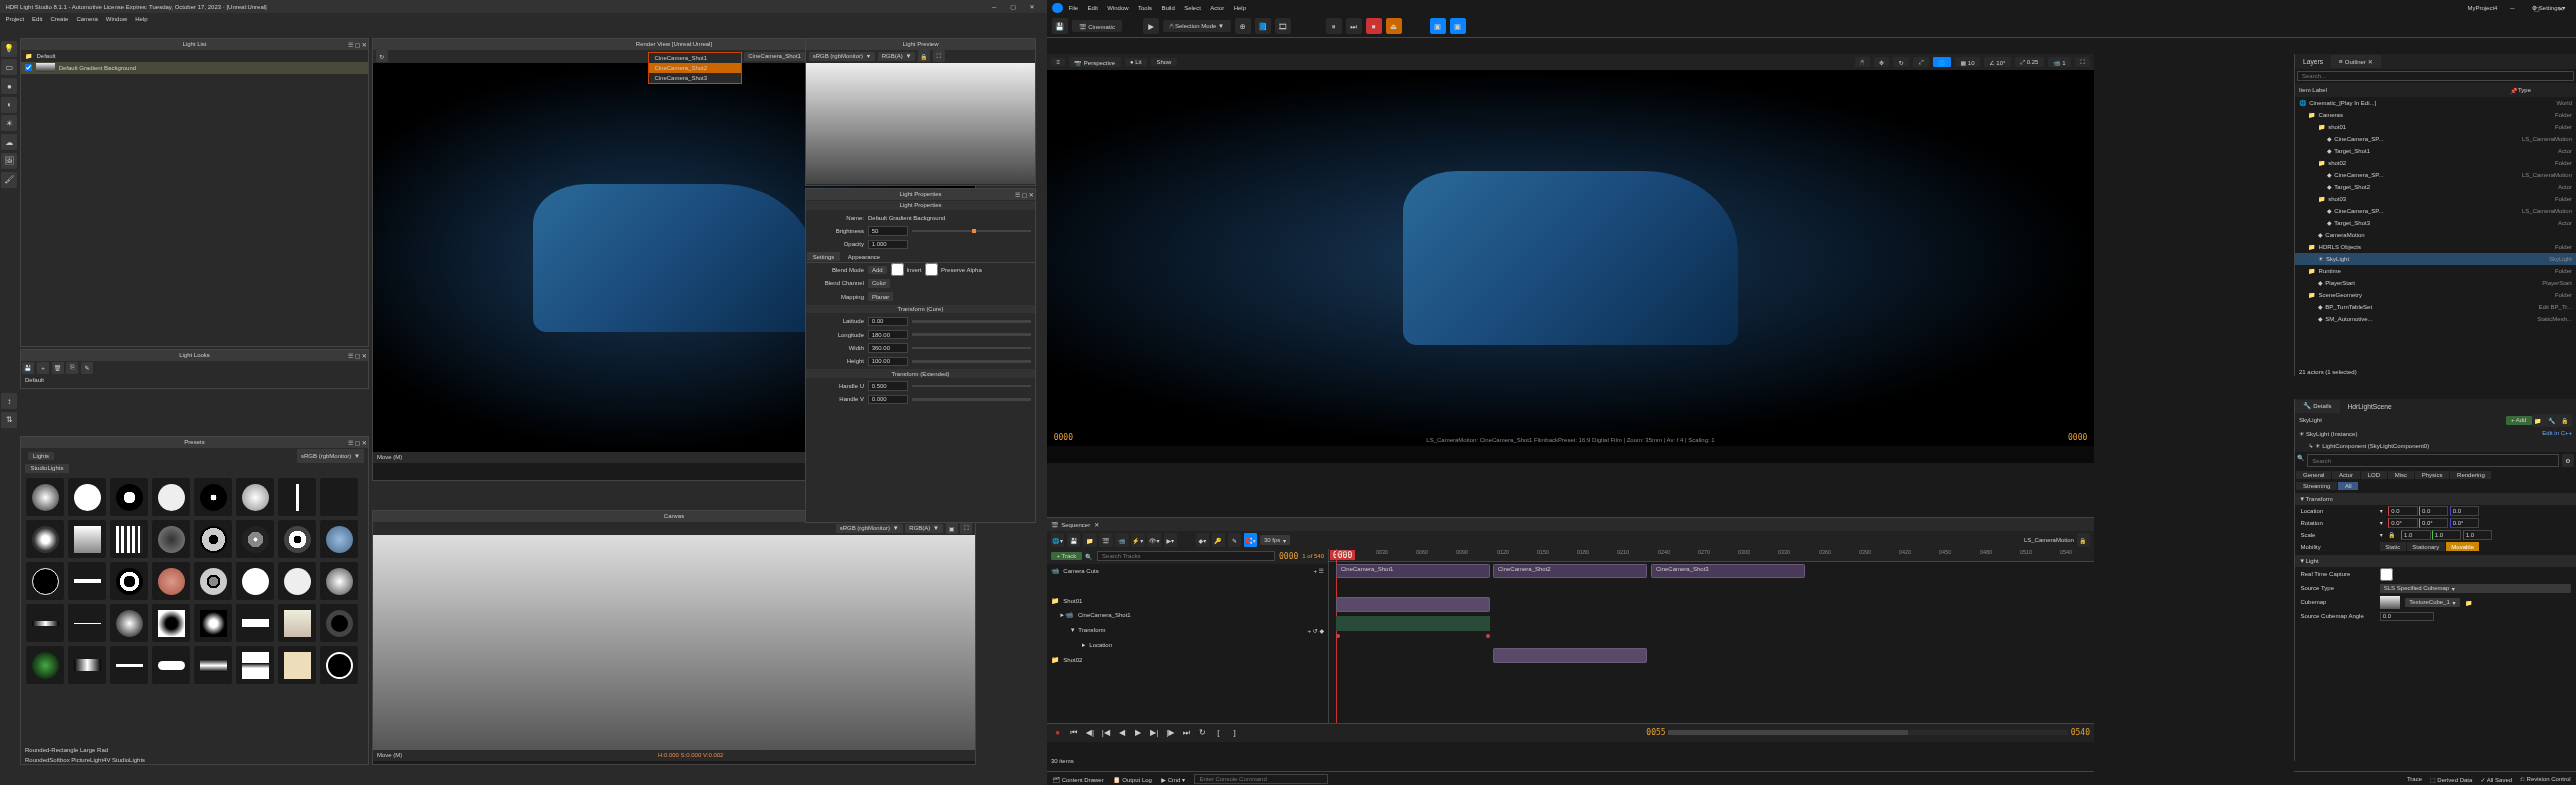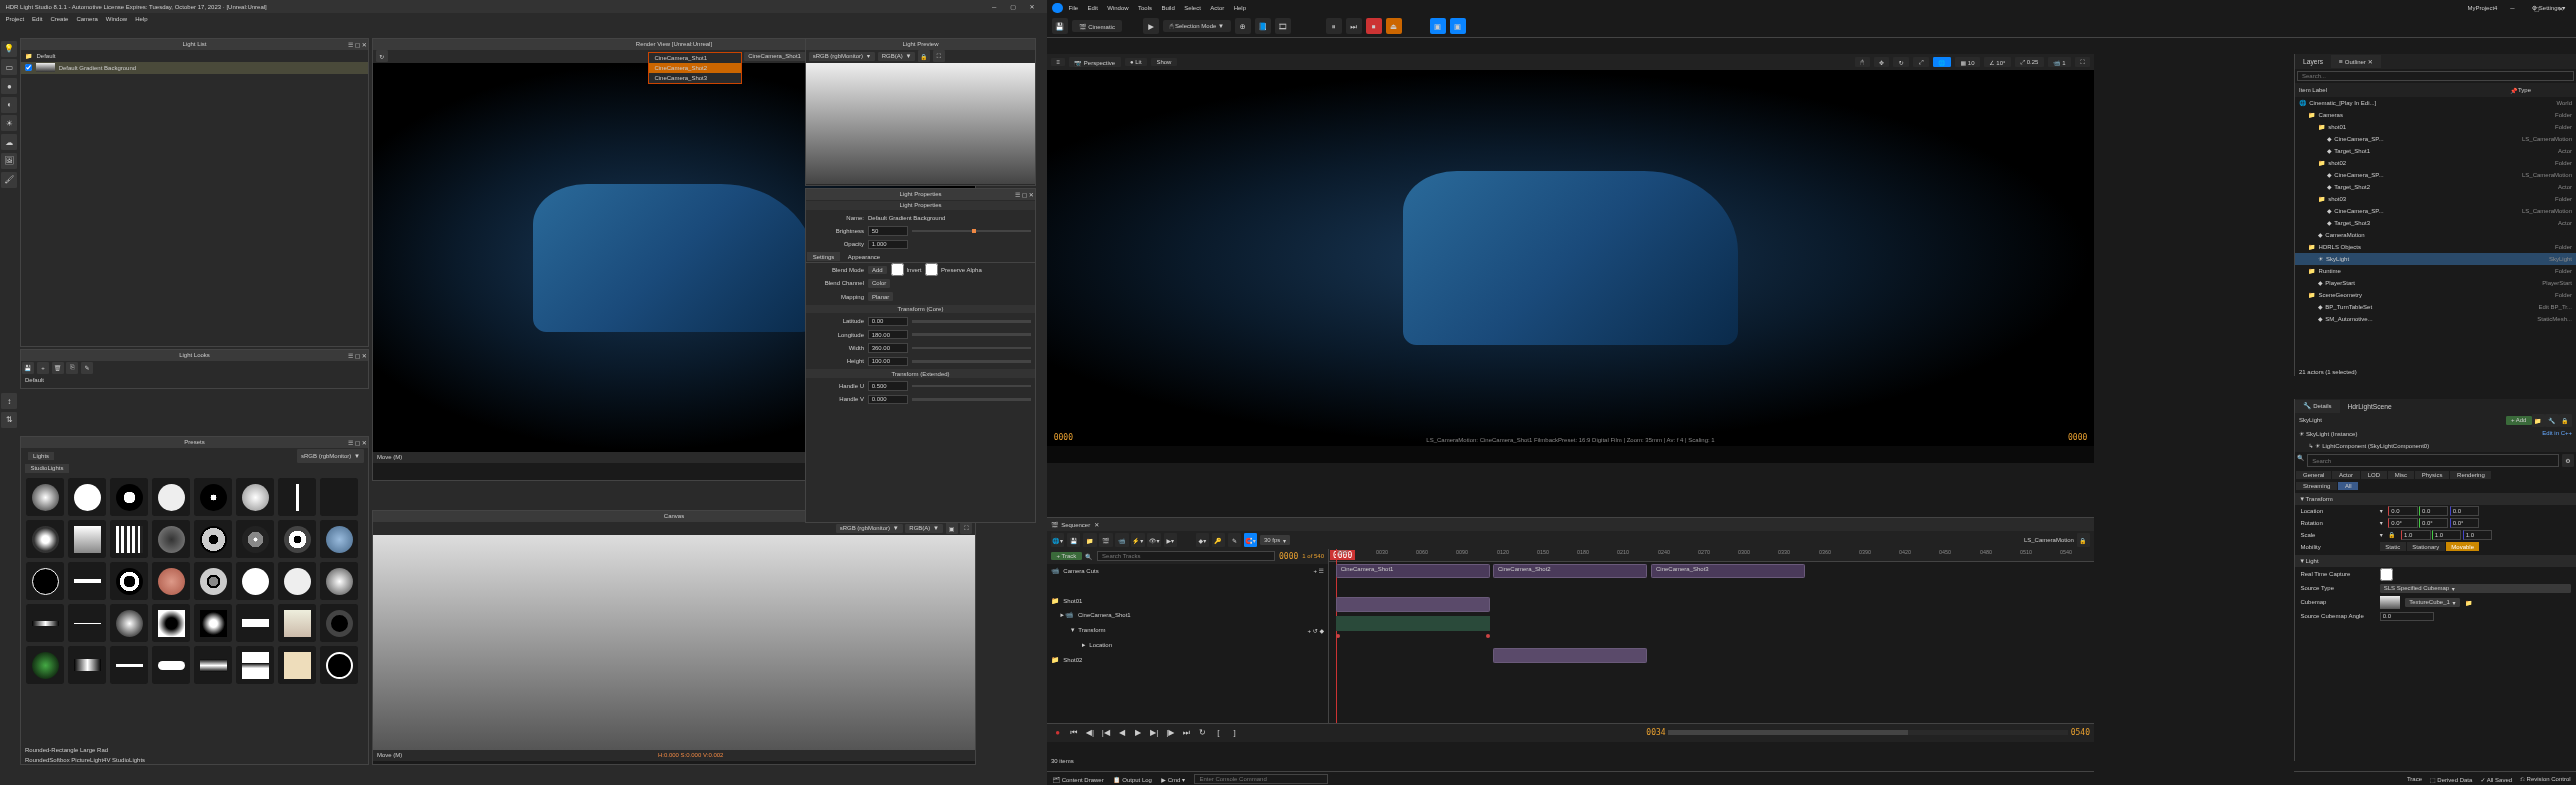--- a/index.html
+++ b/index.html
@@ -651,21 +651,21 @@
       <div class="transport-btn">|◀</div>
       <div class="transport-btn">◀</div>
       <div class="transport-btn">▶</div>
       <div class="transport-btn">▶|</div>
       <div class="transport-btn">|▶</div>
       <div class="transport-btn">⏭</div>
       <div class="transport-btn">↻</div>
       <div class="transport-btn">[</div>
       <div class="transport-btn">]</div>
       <div style="flex:1"></div>
-      <span class="frame-counter">0034</span>
+      <span class="frame-counter">0055</span>
       <div style="flex:1;height:5.4px;background:#2a2a2a;position:relative">
           <div style="position:absolute;left:0;width:60%;height:100%;background:#444"></div>
         </div>
       <span class="frame-counter">0540</span>
     </div>
   </div>
 
   <div class="ue-bottom-bar">
     <span>🗂 <span>Content Drawer</span></span>
     <span>📋 <span>Output Log</span></span>

